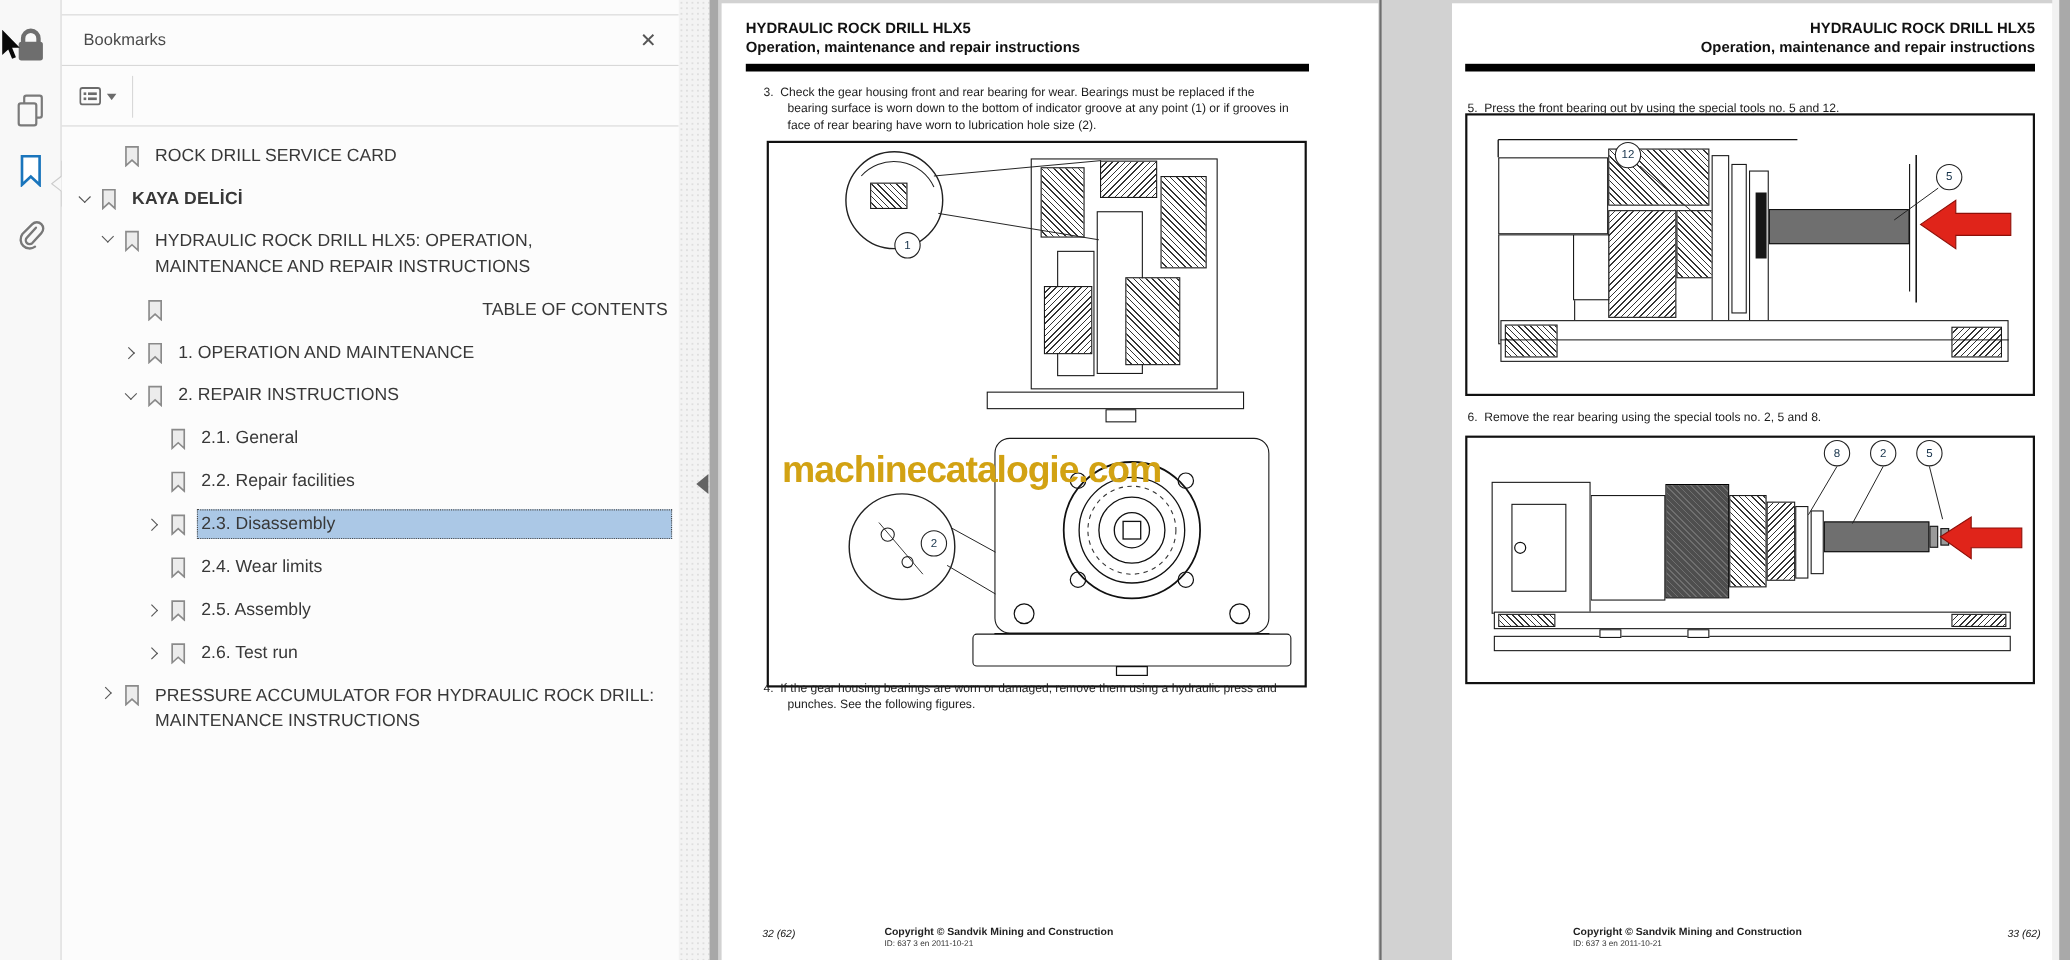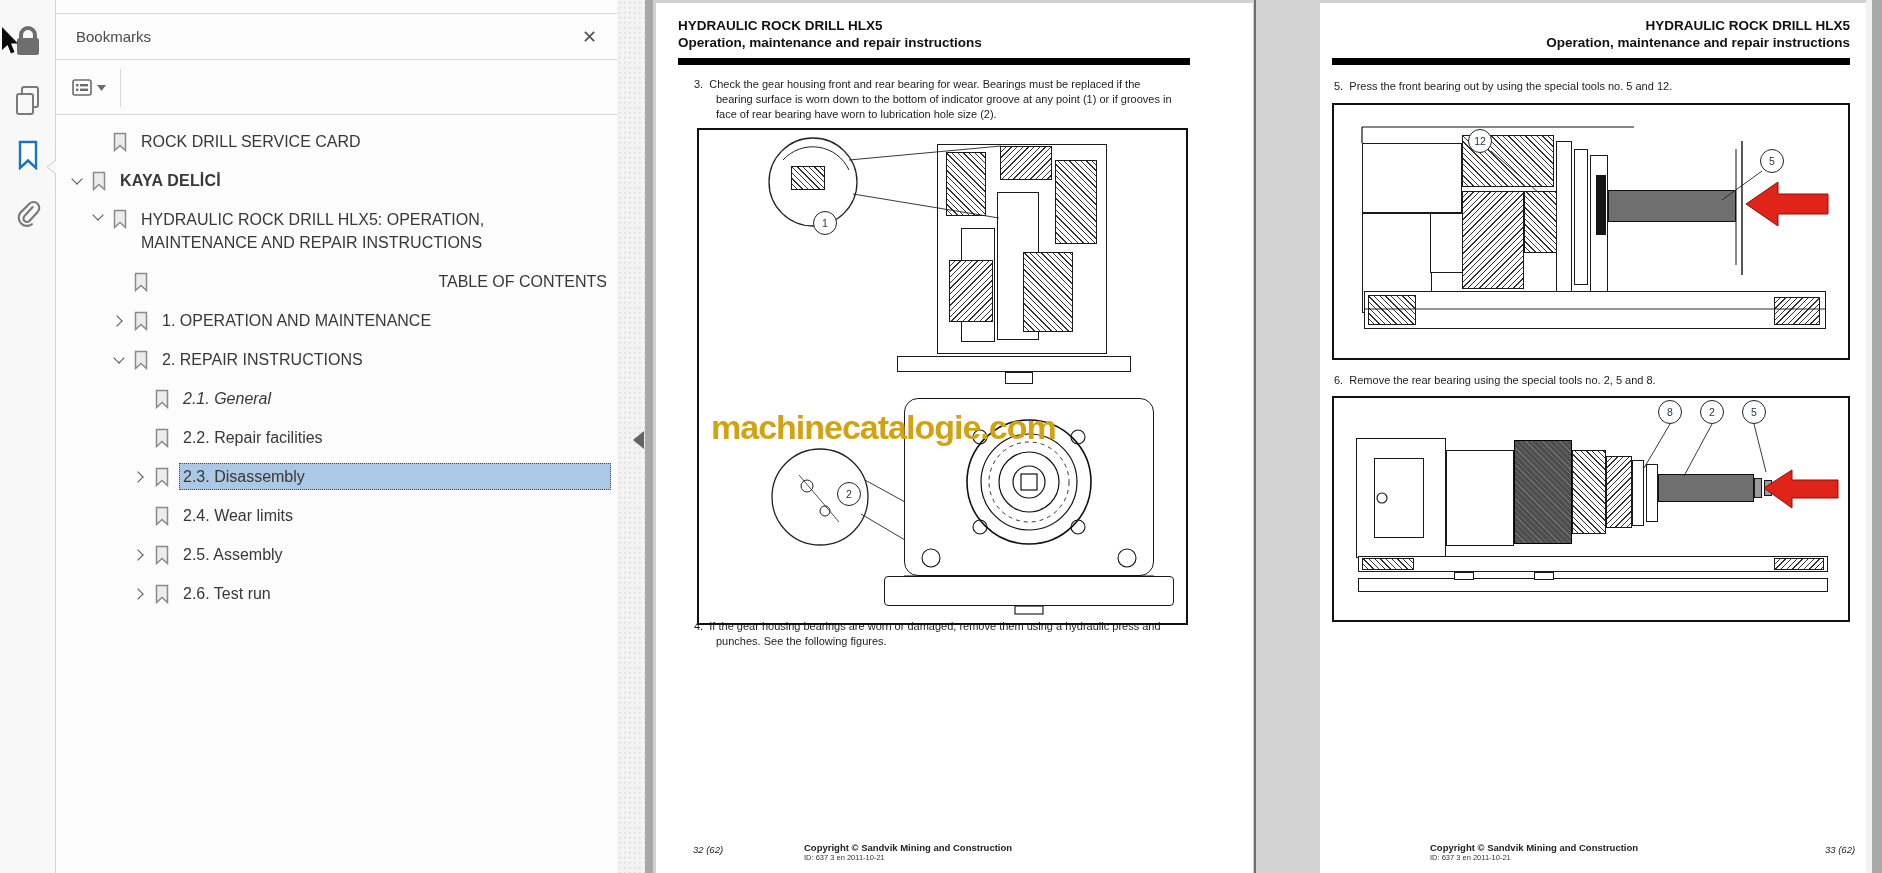--- a/index.html
+++ b/index.html
@@ -187,21 +187,21 @@
   </div>
       <div class="bk-row" style="padding-left: 56px;">
     <span class="bk-chev down"></span>
     <span class="bk-flag">
       <svg width="16" height="20" viewBox="0 0 16 20">
         <path d="M2.5 1.5 h11 v17 l-5.5 -5 l-5.5 5 z" fill="#ececec" stroke="#8a8a8a" stroke-width="1.5"></path>
       </svg>
     </span>
     <span class="bk-label"><span class="bk-l1">2. REPAIR INSTRUCTIONS</span><span class="bk-l2"></span></span>
   </div>
-      <div class="bk-row" style="padding-left: 77px; font-style: italic;">
+      <div class="bk-row" style="padding-left: 77px;">
     <span class="bk-chev hid"></span>
     <span class="bk-flag">
       <svg width="16" height="20" viewBox="0 0 16 20">
         <path d="M2.5 1.5 h11 v17 l-5.5 -5 l-5.5 5 z" fill="#ececec" stroke="#8a8a8a" stroke-width="1.5"></path>
       </svg>
     </span>
     <span class="bk-label"><span class="bk-l1">2.1. General</span><span class="bk-l2"></span></span>
   </div>
       <div class="bk-row" style="padding-left: 77px;">
     <span class="bk-chev hid"></span>
@@ -240,20 +240,29 @@
     <span class="bk-label"><span class="bk-l1">2.5. Assembly</span><span class="bk-l2"></span></span>
   </div>
       <div class="bk-row" style="padding-left: 77px;">
     <span class="bk-chev right"></span>
     <span class="bk-flag">
       <svg width="16" height="20" viewBox="0 0 16 20">
         <path d="M2.5 1.5 h11 v17 l-5.5 -5 l-5.5 5 z" fill="#ececec" stroke="#8a8a8a" stroke-width="1.5"></path>
       </svg>
     </span>
     <span class="bk-label"><span class="bk-l1">2.6. Test run</span><span class="bk-l2"></span></span>
+  </div>
+      <div class="bk-row two" style="padding-left: 35px;">
+    <span class="bk-chev right"></span>
+    <span class="bk-flag">
+      <svg width="16" height="20" viewBox="0 0 16 20">
+        <path d="M2.5 1.5 h11 v17 l-5.5 -5 l-5.5 5 z" fill="#ececec" stroke="#8a8a8a" stroke-width="1.5"></path>
+      </svg>
+    </span>
+    <span class="bk-label"><span class="bk-l1">PRESSURE ACCUMULATOR FOR HYDRAULIC ROCK DRILL:</span><span class="bk-l2">MAINTENANCE INSTRUCTIONS</span></span>
   </div>
     </div>
 </div>
 
 <div id="panel-scrollcol"></div>
 <div id="panel-splitter"></div>
 <div id="collapse-arrow"></div>
 
 <div id="doc-area">
 
@@ -329,21 +338,21 @@
 
   <div id="page-divider"></div>
 
   <div class="page" id="page-right">
     <div class="abs" style="left:0; right:16px; top:14px; text-align:right">
       <div class="pg-h">HYDRAULIC ROCK DRILL HLX5</div>
       <div class="pg-h">Operation, maintenance and repair instructions</div>
     </div>
     <div class="black-bar" style="left:12px; top:55px; width:518px"></div>
 
-    <p class="step" style="left:14px; top:76px; width:500px"><span>5.</span>&nbsp;&nbsp;<span>Press the front bearing out by using the special tools no. 5 and 12.</span></p>
+    <p class="step" style="left:14px; top:89px; width:500px"><span>5.</span>&nbsp;&nbsp;<span>Press the front bearing out by using the special tools no. 5 and 12.</span></p>
 
     <div class="fig" id="figR1" style="left:12px; top:100px; width:518px; height:257px">
       <div class="outline" style="left:28px; top:38px; width:100px; height:70px"></div>
       <div class="outline" style="left:28px; top:108px; width:70px; height:100px"></div>
       <div class="outline" style="left:96px; top:108px; width:34px; height:60px"></div>
       <div class="h45" style="left:128px; top:30px; width:92px; height:52px"></div>
       <div class="h135" style="left:128px; top:86px; width:62px; height:98px"></div>
       <div class="h45" style="left:190px; top:86px; width:44px; height:62px"></div>
       <div class="outline" style="left:222px; top:36px; width:16px; height:152px"></div>
       <div class="outline" style="left:240px; top:44px; width:14px; height:136px"></div>

